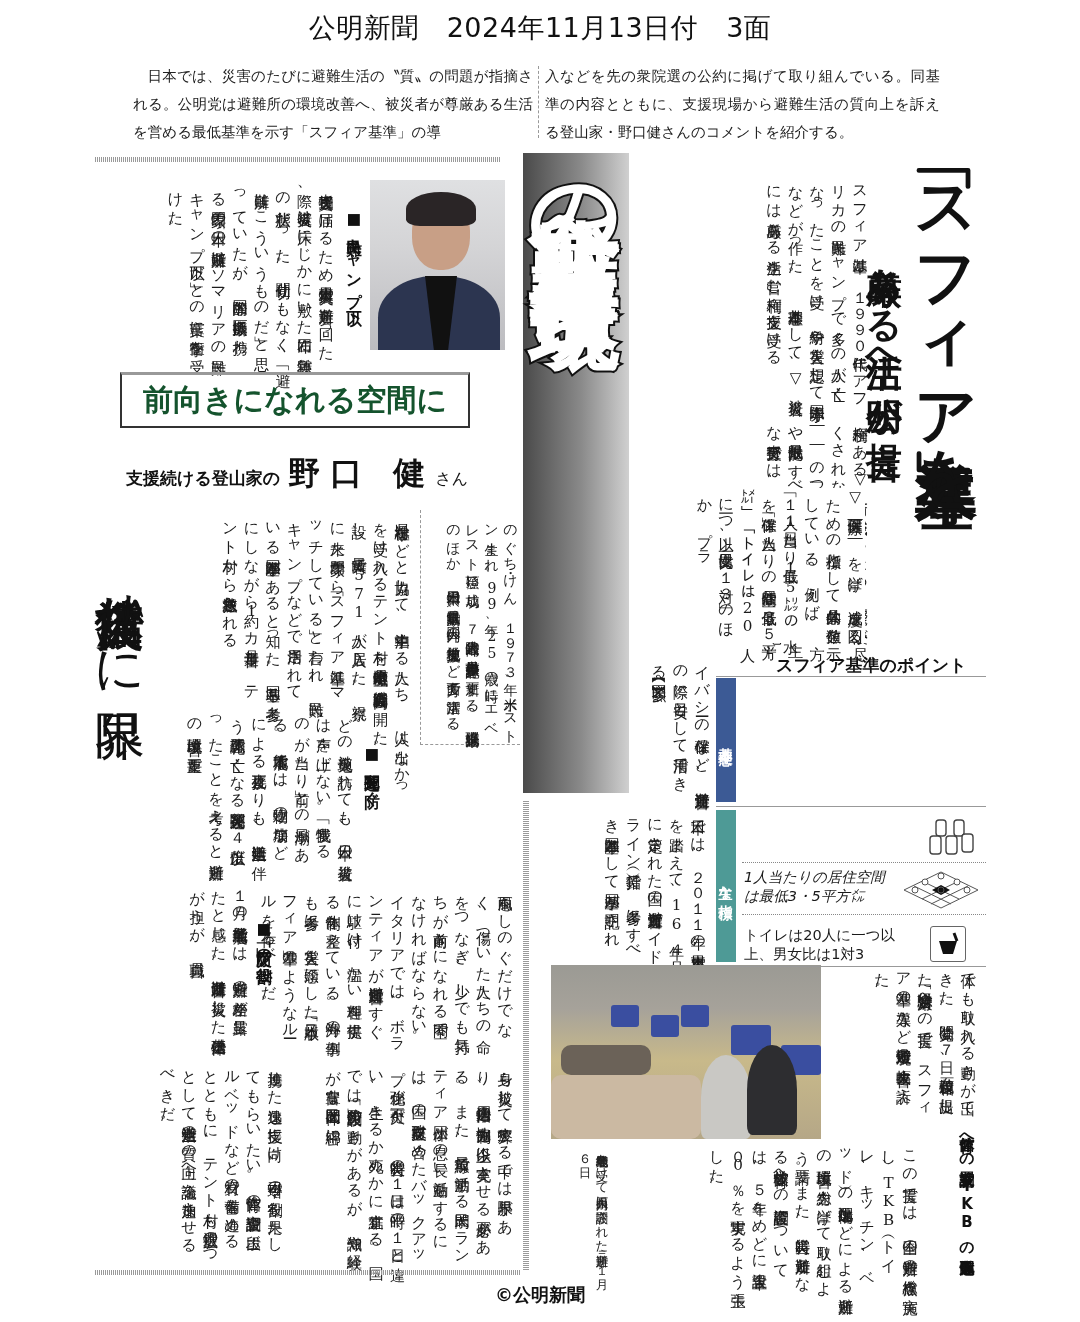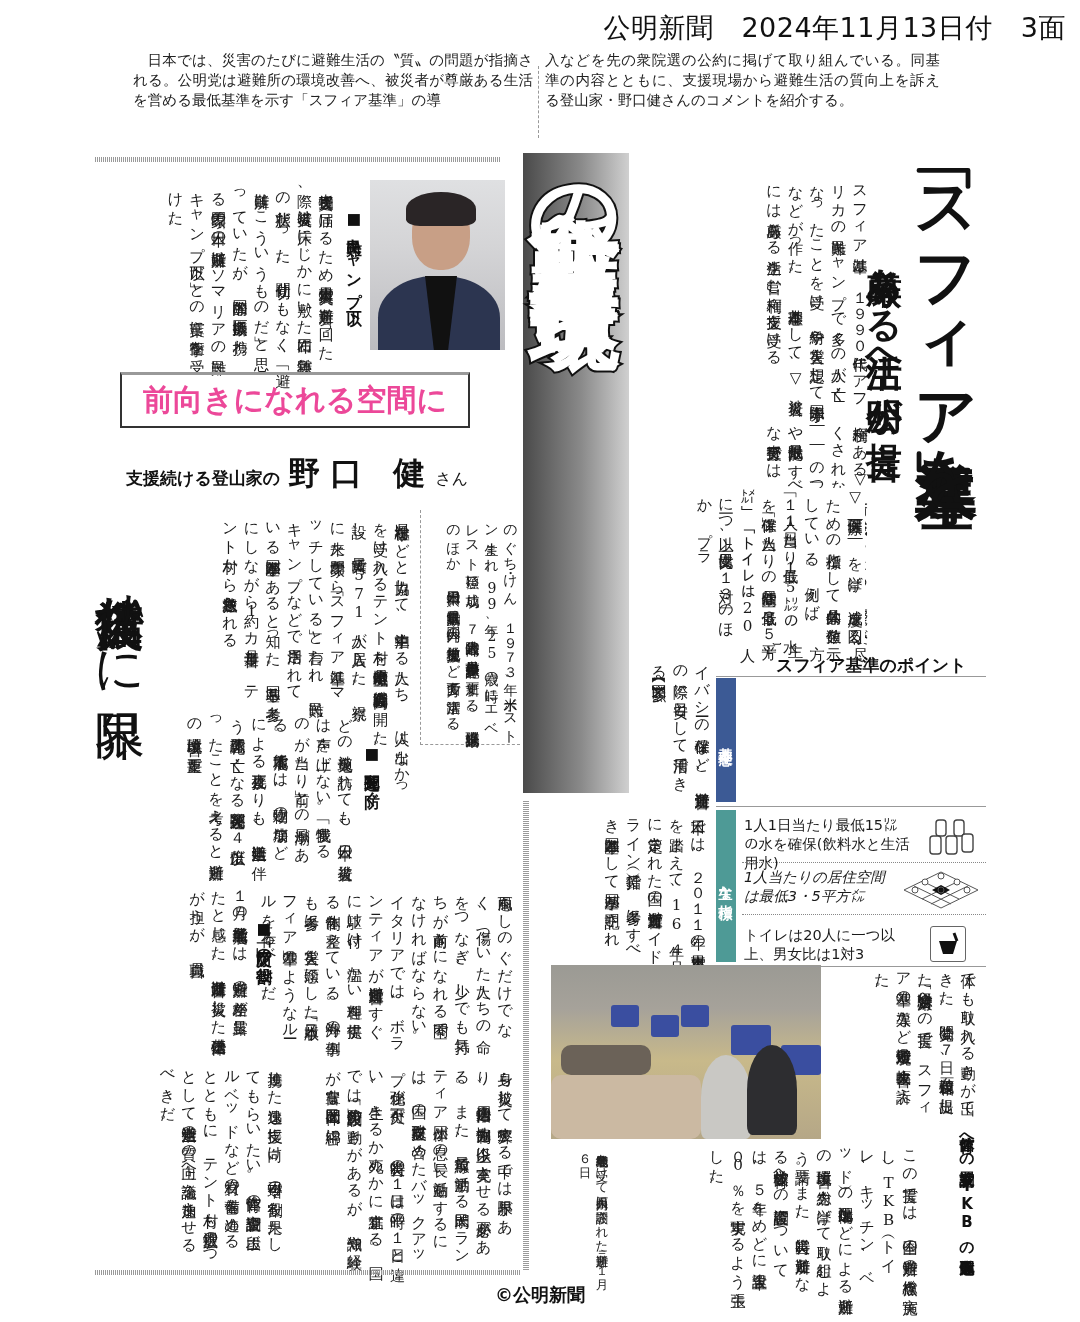--- a/index.html
+++ b/index.html
@@ -2,25 +2,25 @@
 <html><head>
 <meta charset="utf-8">
 <style>
   * { box-sizing: border-box; margin: 0; padding: 0; }
   html, body { width: 1080px; height: 1322px; background: #ffffff; overflow: hidden; }
   body { position: relative; font-family: "DejaVu Sans", sans-serif; color: #1a1a1a; }
 
   .abs { position: absolute; }
 
   
-  .masthead { left: 0; top: 10px; width: 1080px; text-align: right; font-size: 27px; font-weight: 500; letter-spacing: 0.5px; color: #111; }
+  .masthead { left: 0; top: 10px; width: 1080px; text-align: center; font-size: 27px; font-weight: 500; letter-spacing: 0.5px; color: #111; }
   .masthead span { margin: 0 14px; }
 
   
-  .lead { top: 50px; font-size: 14.5px; line-height: 20px; color: #222; text-align: justify; }
+  .lead { top: 62px; font-size: 14.5px; line-height: 28px; color: #222; text-align: justify; }
   .lead-left { left: 133px; width: 400px; text-indent: 1em; }
   .lead-right { left: 545px; width: 395px; }
   .lead-divider { left: 538px; top: 66px; height: 72px; border-left: 1px dashed #999; }
 
   
   .vt { writing-mode: vertical-rl; text-orientation: upright; }
   .body-text { font-size: 15.2px; line-height: 21.5px; letter-spacing: 0.6px; color: #1c1c1c; font-family: "DejaVu Serif", serif; }
 
   
   .hrule { height: 5px; background: repeating-linear-gradient(90deg, #999 0 1px, transparent 1px 2px); }
@@ -52,21 +52,21 @@
   .photo-person .suit { position: absolute; left: 8px; top: 96px; width: 122px; height: 90px; border-radius: 46% 46% 0 0; background: #2c3550; }
   .photo-person .shirt { position: absolute; left: 55px; top: 96px; width: 32px; height: 80px; background: #111; clip-path: polygon(0 0, 100% 0, 70% 100%, 30% 100%); }
 
   .photo-shelter { left: 551px; top: 965px; width: 270px; height: 174px; background: linear-gradient(180deg, #9b9a94 0%, #a6a29a 25%, #c8b98a 55%, #b5a787 100%); overflow: hidden; }
   .photo-shelter .chair { position: absolute; width: 28px; height: 22px; background: #3a4ea0; border-radius: 3px; }
   .photo-shelter .blanket { position: absolute; background: #d7c8b5; border-radius: 10px; }
   .photo-shelter .person { position: absolute; border-radius: 50% 50% 10% 10%; }
 
   
   .subhead-box { left: 120px; top: 372px; width: 350px; height: 56px; border: 2px solid #333; border-top: 3px solid #999; }
-  .subhead { left: 120px; top: 380px; width: 350px; text-align: center; font-size: 30px; font-weight: bold; color: #ec4899; font-family: "DejaVu Sans", sans-serif; }
+  .subhead { left: 120px; top: 380px; width: 350px; text-align: center; font-size: 30px; font-weight: bold; color: #14532d; font-family: "DejaVu Sans", sans-serif; }
   .byline { left: 126px; top: 452px; font-size: 17px; font-weight: bold; color: #111; }
   .byline .name { font-size: 32px; font-family: "DejaVu Serif", serif; margin-left: 8px; letter-spacing: 10px; }
   .byline .san { font-size: 16px; font-weight: normal; }
 
   
   .quote-head { left: 90px; top: 560px; width: 60px; height: 460px; font-size: 50px; line-height: 60px; font-family: "DejaVu Sans", sans-serif; font-weight: 500; color: #111; }
 
   .section-head { font-family: "DejaVu Sans", sans-serif; font-weight: bold; font-size: 15.5px; color: #111; }
   .caption { font-size: 12.5px; line-height: 17px; color: #222; font-family: "DejaVu Sans", sans-serif; }
 
@@ -121,21 +121,20 @@
 <div class="abs info-box">
   <div class="line" style="top:0;"></div>
   <div class="cat" style="top:2px; height:124px; background:#3c5a95;">
       <span>基本理念</span>
     </div>
   <div class="line" style="top:130px;"></div>
   <div class="cat" style="top:134px; height:152px; background:#4e9a96;">
       <span>主な指標</span>
     </div>
 
-  <div class="pt" style="left:28px; top:140px; width:168px;">1人1日当たり最低15㍑の水を確保(飲料水と生活用水)</div>
   <div class="abs" style="left:210px; top:138px; width:56px; height:42px;">
     <svg width="56" height="42" viewBox="0 0 56 42">
         <g fill="#fff" stroke="#444" stroke-width="1.4">
       <rect x="10" y="6" width="10" height="16" rx="3"></rect>
           <rect x="28" y="6" width="10" height="16" rx="3"></rect>
       <rect x="4" y="22" width="11" height="18" rx="3"></rect>
           <rect x="20" y="22" width="11" height="18" rx="3"></rect>
           <rect x="36" y="20" width="11" height="18" rx="3"></rect>
         </g>
       </svg>

